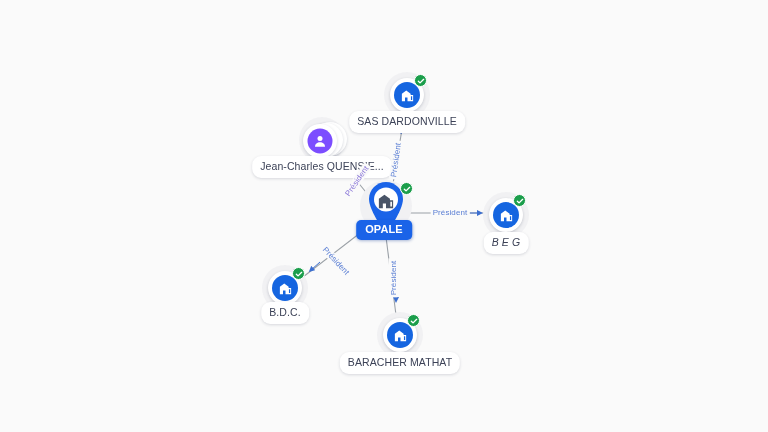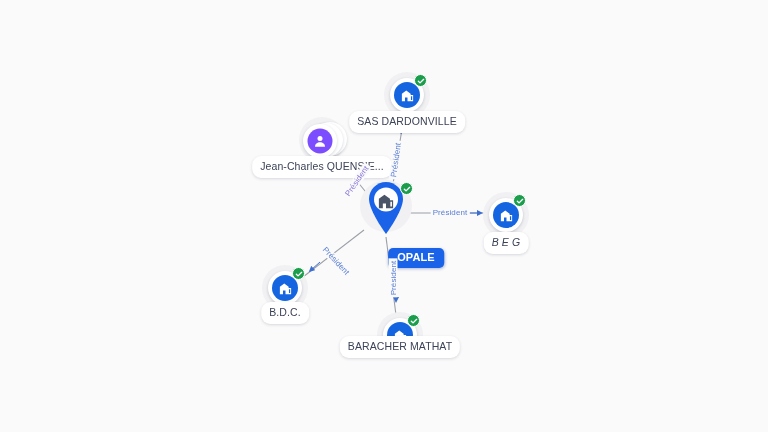--- a/index.html
+++ b/index.html
@@ -221,21 +221,21 @@
             </svg>
         </div>
       </div>
       <div class="badge" style="right:2px;top:1px;">
         <svg viewBox="0 0 24 24" fill="none" stroke="#ffffff" stroke-width="4" stroke-linecap="round" stroke-linejoin="round">
             <path d="M4 12.5l5.2 5.2L20 7"></path>
           </svg>
       </div>
     </div>
   </div>
-  <div class="lbl" style="left:400px;top:336px;">BARACHER MATHAT</div>
+  <div class="lbl" style="left:400px;top:352px;">BARACHER MATHAT</div>
 
   <div class="node" style="left:386px;top:211px;">
     <div class="pin-wrap">
       <div class="pin-halo"></div>
       <div class="pin">
         <svg viewBox="0 0 42 56">
           <path d="M21 2C11.6 2 4 9.6 4 19c0 12 17 35 17 35s17-23 17-35C38 9.6 30.4 2 21 2z" fill="#1a63e8"></path>
           <circle cx="21" cy="19.5" r="12" fill="#ffffff"></circle>
         </svg>
       </div>
@@ -244,21 +244,21 @@
             <path d="M3 21V9l7-5 7 5v12h-5v-6h-4v6H3zm13 0V11h5v10h-5zm1.5-2h2v-6h-2v6z"></path>
           </svg>
       </div>
       <div class="badge" style="right:1px;top:2px;">
         <svg viewBox="0 0 24 24" fill="none" stroke="#ffffff" stroke-width="4" stroke-linecap="round" stroke-linejoin="round">
             <path d="M4 12.5l5.2 5.2L20 7"></path>
           </svg>
       </div>
     </div>
   </div>
-  <div class="lbl primary" style="left:384px;top:248px;margin-left:32px;">OPALE</div>
+  <div class="lbl primary" style="left:384px;top:220px;">OPALE</div>
 
   <div class="elbl" style="left:396px;top:160px;transform:translate(-50%,-50%) rotate(-82deg);">Président</div>
   <div class="elbl purple" style="left:357px;top:181px;transform:translate(-50%,-50%) rotate(-55deg);">Président</div>
   <div class="elbl" style="left:450px;top:212px;transform:translate(-50%,-50%);">Président</div>
   <div class="elbl" style="left:336px;top:261px;transform:translate(-50%,-50%) rotate(47deg);">Président</div>
   <div class="elbl" style="left:393px;top:278px;transform:translate(-50%,-50%) rotate(-90deg);">Président</div>
 
 </div>
 
 </body></html>

